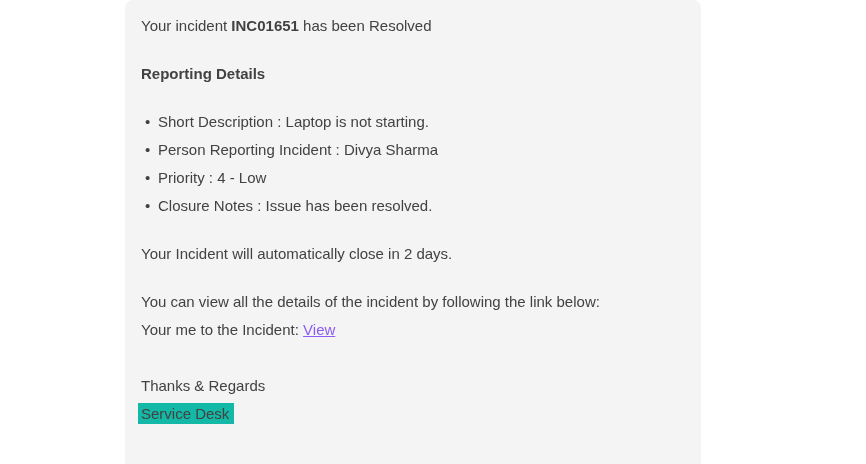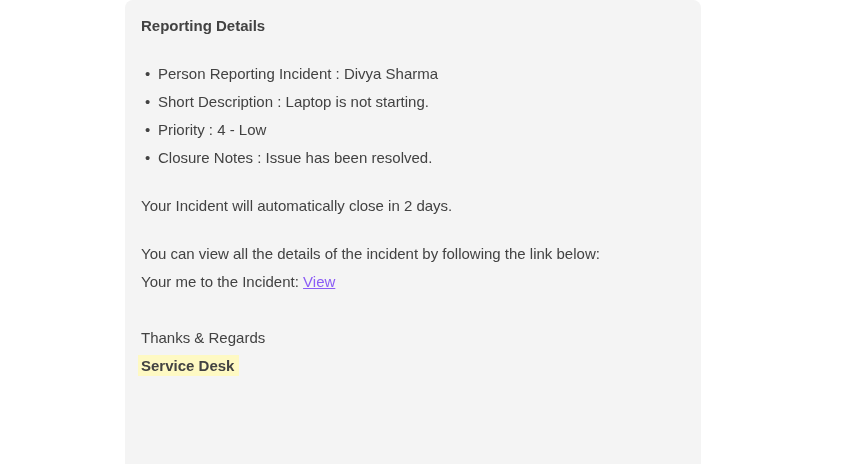--- a/index.html
+++ b/index.html
@@ -56,37 +56,37 @@
   }
   a.view-link {
     color: #8b5cf6;
     text-decoration: underline;
     cursor: pointer;
   }
   .signature {
     margin-top: 28px !important;
   }
   .signature-highlight {
-    background: #fef9c3;
+    background: #14b8a6;
     padding: 2px 5px 2px 3px;
     margin-left: -3px;
-    font-weight: bold;
   }
 </style>
 </head>
 <body>
 
 <div class="message-card">
 
+  <p><span>Your incident </span><span class="bold">INC01651</span><span> has been Resolved</span></p>
 
   <p class="heading">Reporting Details</p>
 
   <ul class="details-list">
+    <li>Short Description : Laptop is not starting.</li>
     <li>Person Reporting Incident : Divya Sharma</li>
-    <li>Short Description : Laptop is not starting.</li>
     <li>Priority : 4 - Low</li>
     <li>Closure Notes : Issue has been resolved.</li>
   </ul>
 
   <p>Your Incident will automatically close in 2 days.</p>
 
   <p><span>You can view all the details of the incident by following the link below:</span><br><span>Your me to the Incident: </span><a class="view-link" href="#">View</a></p>
 
   <p class="signature"><span>Thanks &amp; Regards</span><br><span class="signature-highlight">Service Desk</span></p>
 

